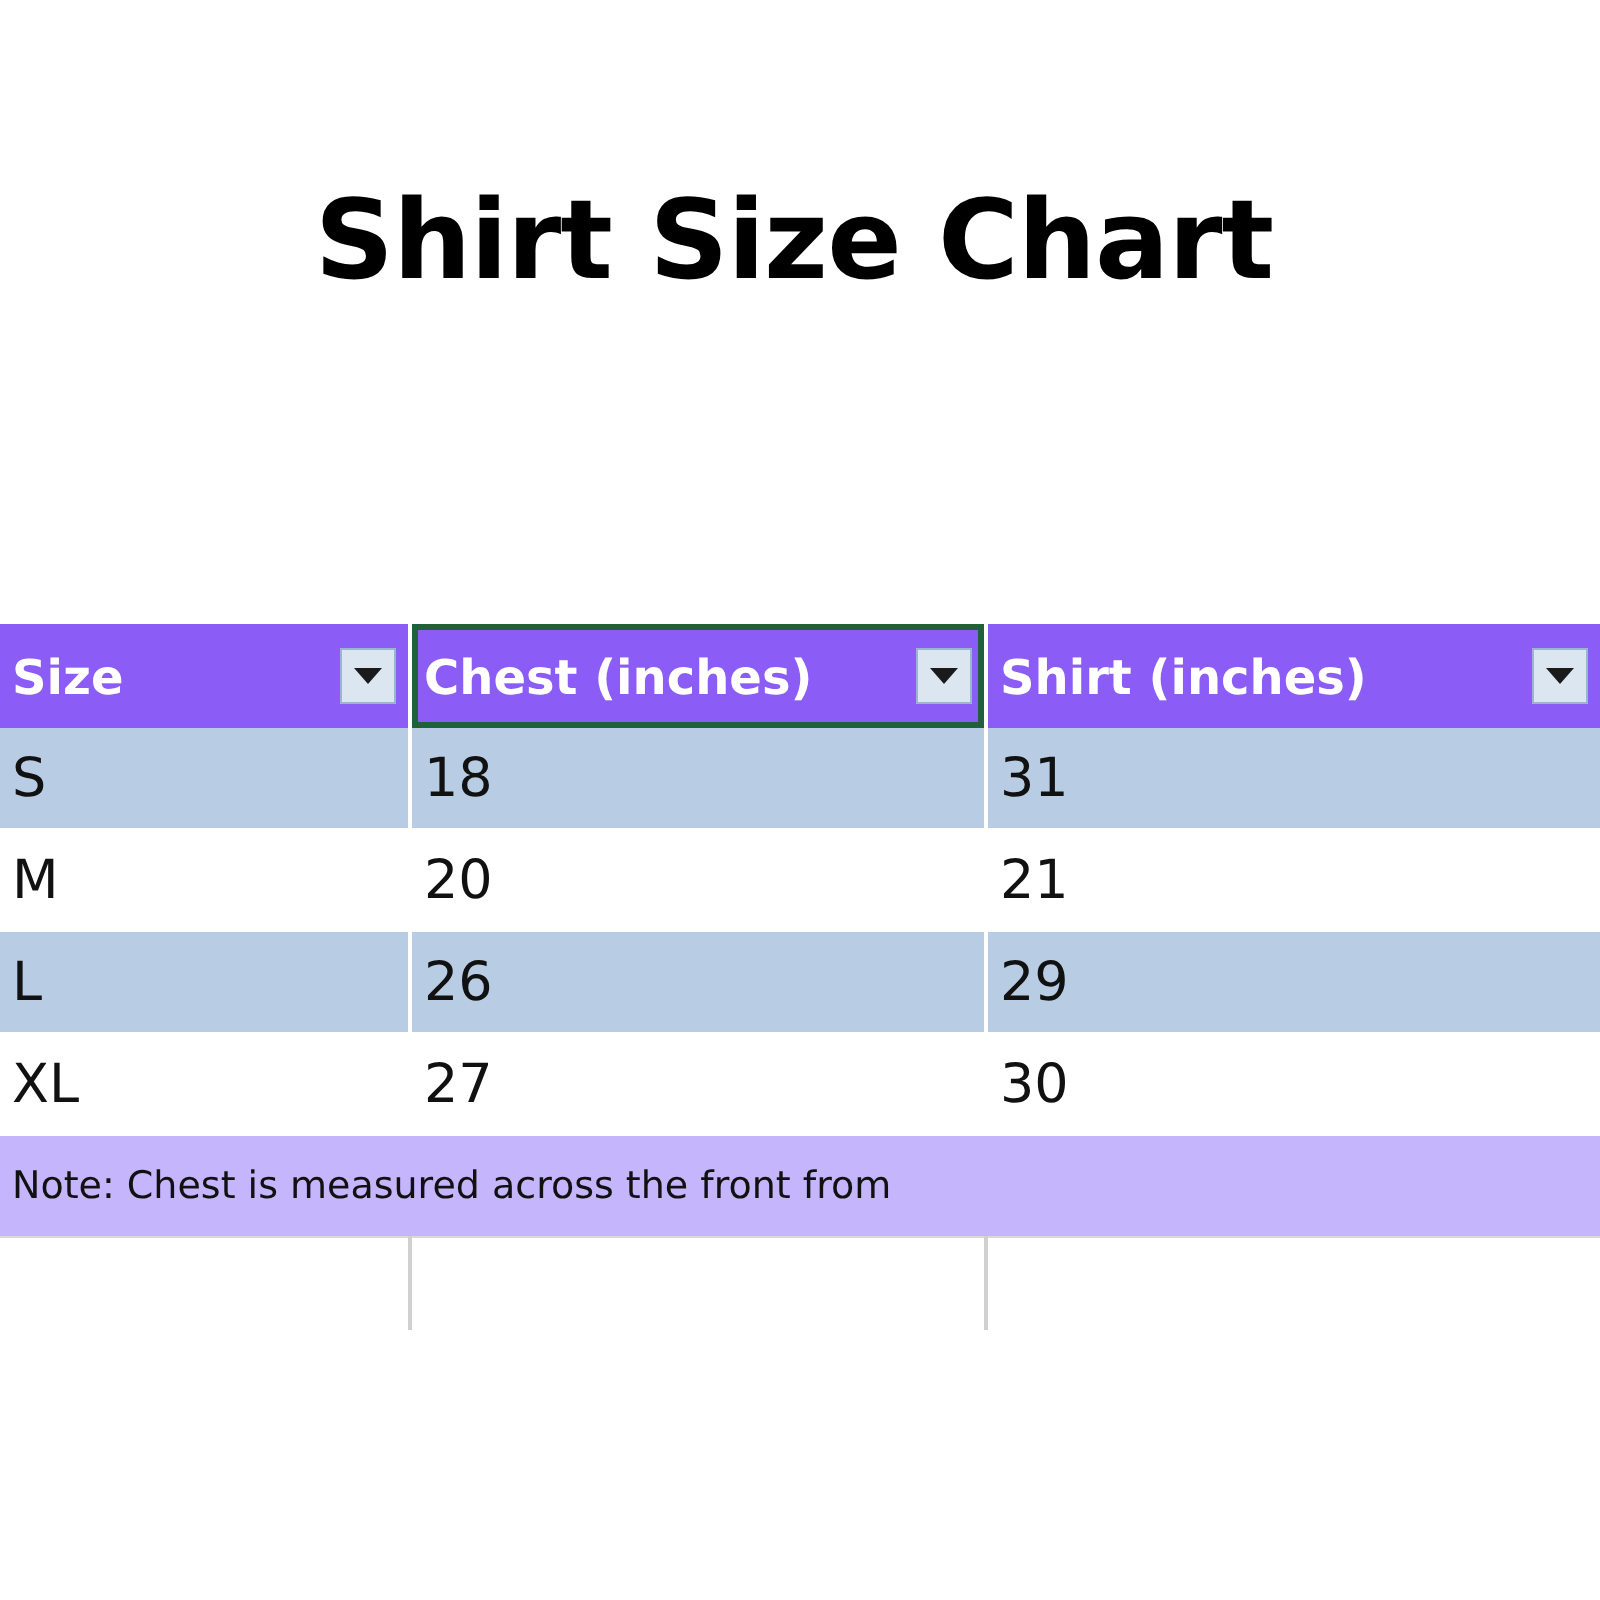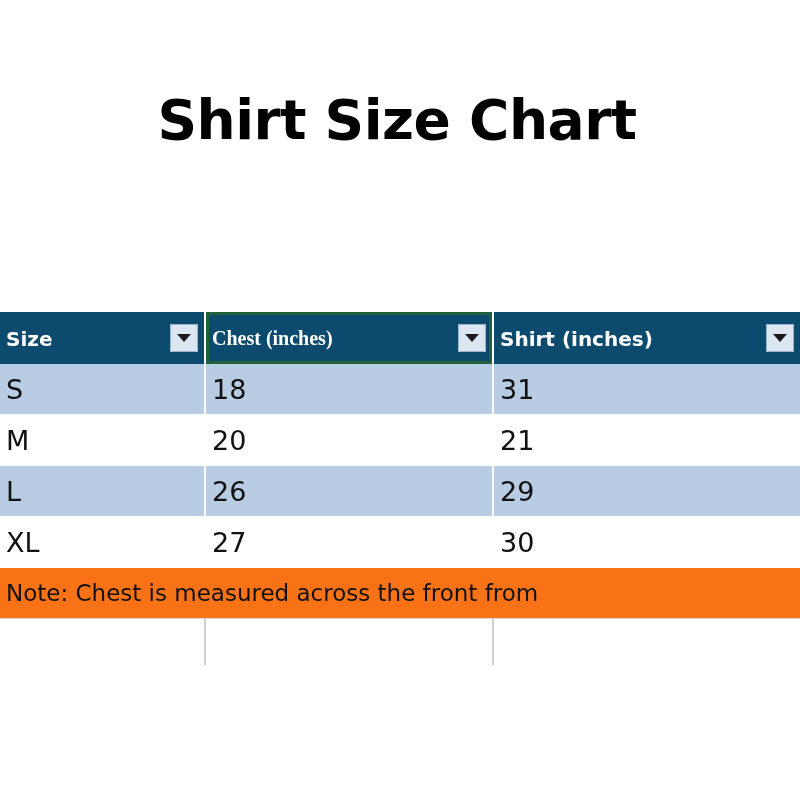--- a/index.html
+++ b/index.html
@@ -46,25 +46,25 @@
     width: 800px;
     font-size: 27px;
     color: #111111;
   }
 
   table.sizechart col.c1 { width: 205px; }
   table.sizechart col.c2 { width: 288px; }
   table.sizechart col.c3 { width: 307px; }
 
   thead th {
-    background: #0c4a6e;
+    background: #8b5cf6;
     color: #ffffff;
     font-weight: bold;
     font-family: "DejaVu Sans", sans-serif;
-    font-size: 20px;
+    font-size: 24px;
     text-align: left;
     height: 52px;
     padding: 0 8px 0 6px;
     border-right: 2px solid #ffffff;
     position: relative;
     vertical-align: middle;
     white-space: nowrap;
     overflow: hidden;
   }
   thead th:last-child { border-right: none; }
@@ -92,21 +92,20 @@
     width: 0;
     height: 0;
     border-left: 7px solid transparent;
     border-right: 7px solid transparent;
     border-top: 8px solid #1a1a1a;
   }
 
   
   th.selected-col {
     box-shadow: inset 0 0 0 3px #21613a;
-    font-family: Liberation Serif, serif;
   }
 
   tbody td {
     height: 50px;
     padding: 0 10px 0 6px;
     font-family: "DejaVu Sans", sans-serif;
     font-size: 27px;
     border-right: 2px solid #ffffff;
     border-bottom: 1px solid #ffffff;
     vertical-align: middle;
@@ -115,25 +114,25 @@
   }
   tbody td:last-child { border-right: none; }
 
   tr.band-a td { background: #b8cce4; }
   tr.band-b td { background: #ffffff; }
 
   td.num { text-align: left; }
   td.txt { text-align: left; }
 
   tr.note-row td {
-    background: #f97316;
+    background: #c4b5fd;
     text-align: left;
     border-right: none;
     border-bottom: 1px solid #d9d9d9;
-    font-size: 23px;
+    font-size: 19px;
     padding-left: 6px;
   }
 
   tr.empty-row td {
     background: #ffffff;
     height: 46px;
     border-right: 2px solid #d0d0d0;
     border-bottom: none;
   }
   tr.empty-row td:last-child { border-right: none; }

